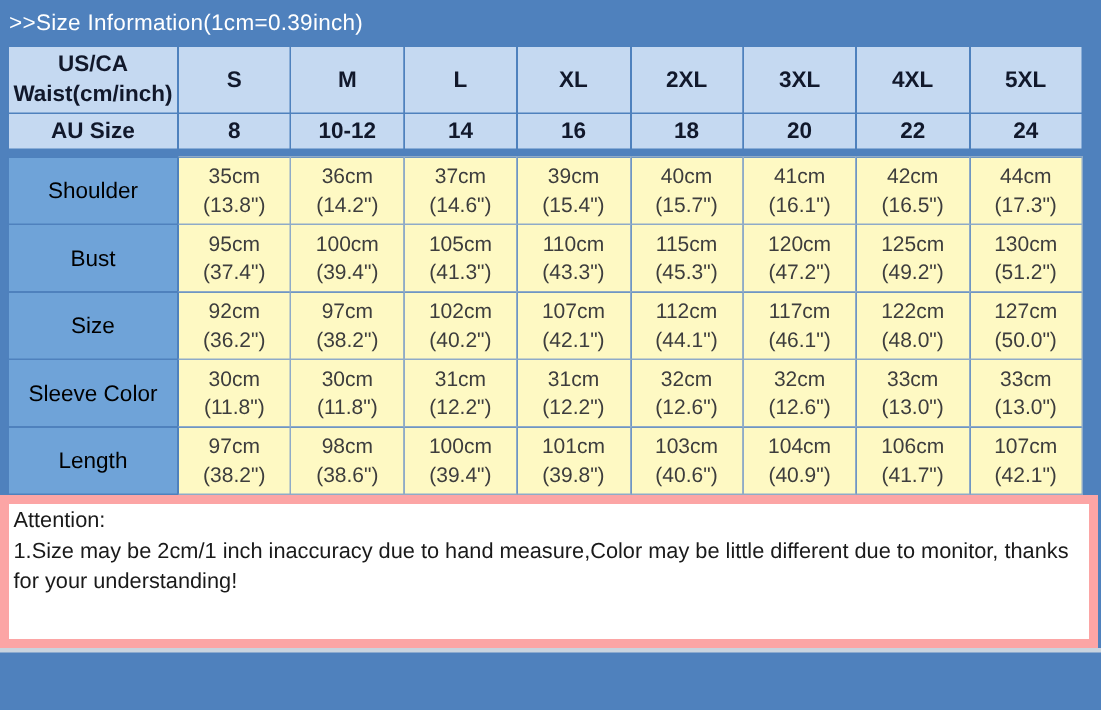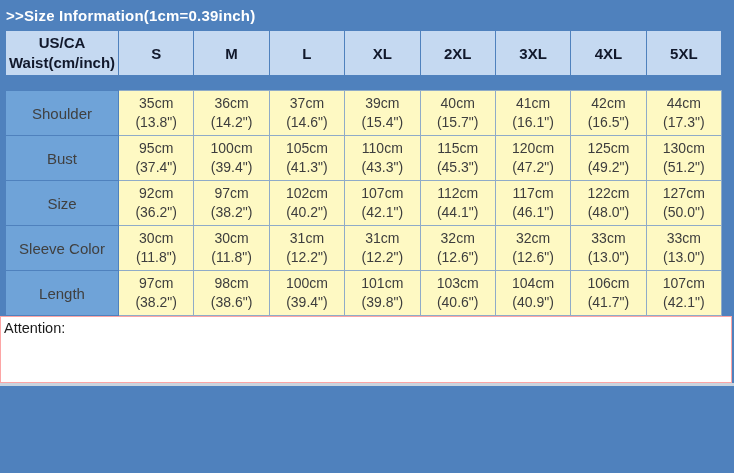--- a/index.html
+++ b/index.html
@@ -6,51 +6,51 @@
   body{
     width:734px;height:473px;overflow:hidden;
     background:#4f81bd;
     font-family:"Liberation Sans", sans-serif;
     -webkit-font-smoothing:antialiased;
   }
   .page{width:734px;height:473px;background:#4f81bd;position:relative;}
 
   
   .titlebar{color:#ffffff;}
-  .title1{font-size:15px;font-weight:bold;padding:7px 0 0 6px;letter-spacing:.2px;}
+  .title1{font-size:15px;font-weight:normal;padding:7px 0 0 6px;letter-spacing:.2px;}
   .title2{font-size:17.5px;font-weight:bold;padding:8px 0 0 6px;}
 
   
   .tablewrap{padding:6px 12px 0 5px;}
   table{border-collapse:collapse;table-layout:fixed;width:717px;}
   col.labelcol{width:113px;}
   th,td{text-align:center;vertical-align:middle;overflow:hidden;}
 
   
-  .tableA{margin-bottom:14px;}
+  .tableA{margin-bottom:4px;}
   .tableA th,.tableA td{
     background:#c5d9f1;border:1px solid #4f81bd;
     color:#11182b;font-weight:bold;font-size:15px;
   }
   .tableA .hdrrow th{height:42px;}
   .tableA .corner div{line-height:20px;font-size:15px;}
   .tableA .sizerow th,.tableA .sizerow td{height:21px;}
 
   
   .tableB td{background:#fef9c3;border:1px solid #8fabc8;color:#3d3d3d;font-size:14px;height:42px;}
   .tableB td.mlabel{
     background:#6fa3d8;border:1px solid #4f81bd;
-    color:#404040;font-size:15px;font-weight:normal;
+    color:#000000;font-size:15px;font-weight:normal;
   }
   .tableB .cm,.tableB .inch{line-height:19px;}
 
   
   .attention{
-    background:#ffffff;border:1px solid #fca5a5;
-    width:732px;height:67px;box-sizing:border-box;
+    background:#ffffff;border:6px solid #fca5a5;
+    width:732px;height:102px;box-sizing:border-box;
     color:#1a1a1a;font-size:14.5px;line-height:20.5px;
     padding:1px 2px 0 3px;
   }
   .bottomstrip{height:3px;background:#c9d4df;}
 </style>
 </head>
 <body>
 
 <div class="page">
 
@@ -80,20 +80,31 @@
         </th>
         <th>S</th>
         <th>M</th>
         <th>L</th>
         <th>XL</th>
         <th>2XL</th>
         <th>3XL</th>
         <th>4XL</th>
         <th>5XL</th>
       </tr>
+      <tr class="sizerow">
+        <th>AU Size</th>
+        <td>8</td>
+        <td>10-12</td>
+        <td>14</td>
+        <td>16</td>
+        <td>18</td>
+        <td>20</td>
+        <td>22</td>
+        <td>24</td>
+      </tr>
     </tbody>
       </table>
 
     <table class="tableB">
       <colgroup>
           <col class="labelcol">
           <col>
           <col>
           <col>
           <col>
@@ -282,16 +293,17 @@
               <div class="cm">107cm</div>
               <div class="inch">(42.1")</div>
             </td>
       </tr>
     </tbody>
       </table>
   </div>
 
   <div class="attention">
     <div>Attention:</div>
+    <div>1.Size may be 2cm/1 inch inaccuracy due to hand measure,Color may be little different due to monitor, thanks for your understanding!</div>
   </div>
   <div class="bottomstrip"></div>
 
 </div>
 
 </body></html>

